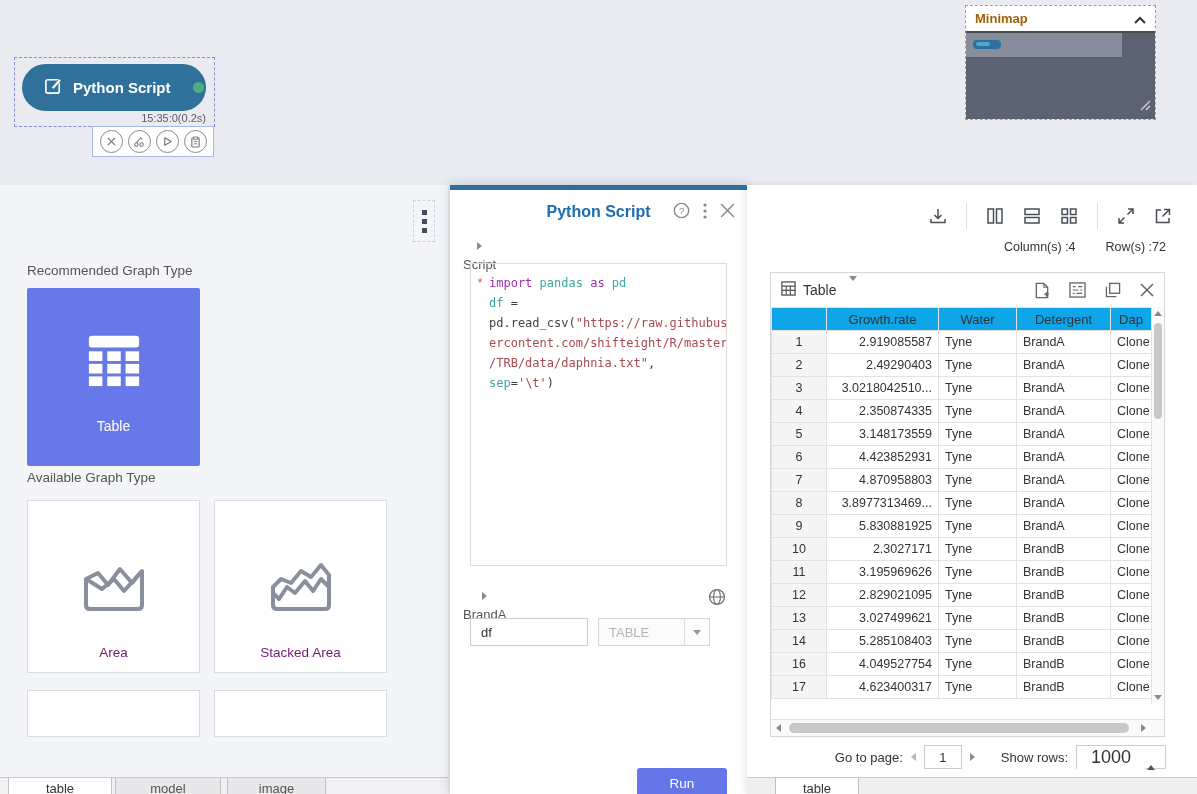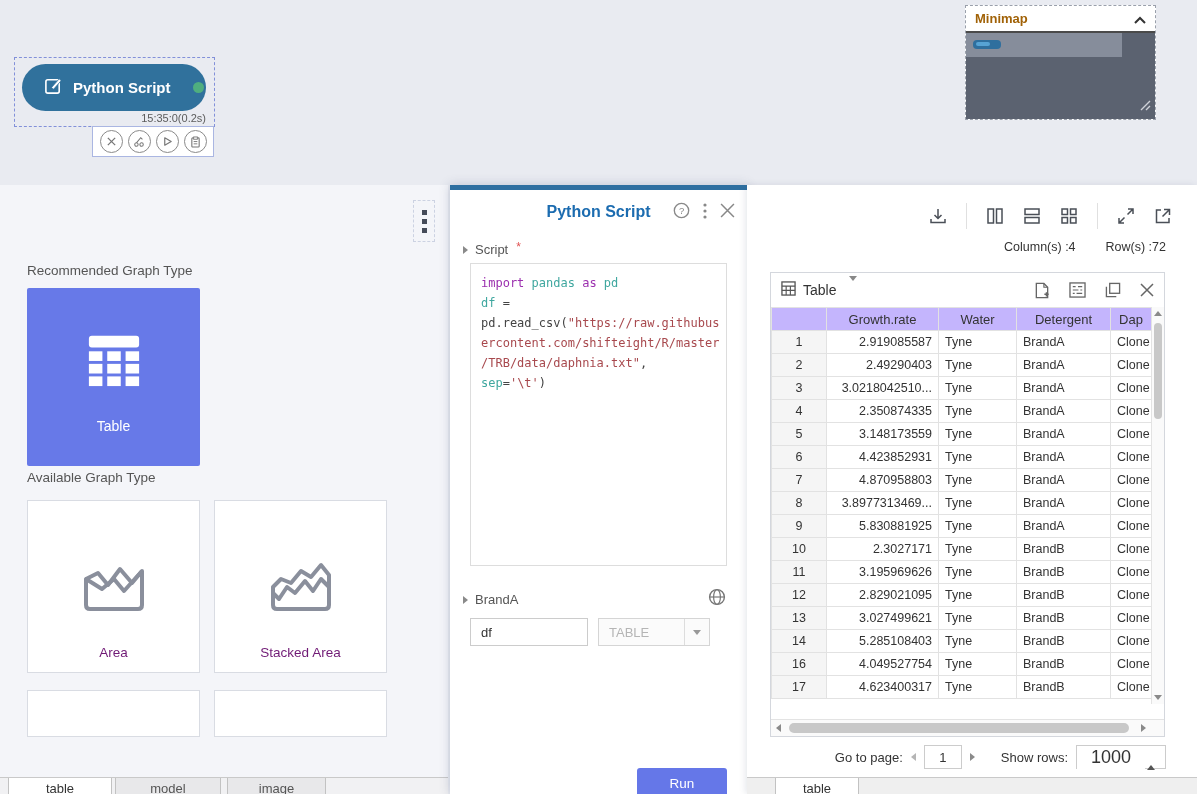--- a/index.html
+++ b/index.html
@@ -57,26 +57,26 @@
   #ltab-0{left:8px;width:104px;}
   #ltab-1{left:115px;width:106px;}
   #ltab-2{left:227px;width:99px;}
 
   
   #dialog{left:450px;top:185px;width:297px;height:609px;background:#fff;box-shadow:0 0 10px rgba(60,70,110,.25);}
   #dialog-topbar{left:0;top:0;width:297px;height:5px;background:#2e6fa0;position:absolute;}
   #dialog-title{position:absolute;left:0;right:0;top:18px;text-align:center;font-size:16px;font-weight:bold;color:#1c6cb0;}
   #dialog-actions{position:absolute;right:12px;top:17px;display:flex;align-items:center;gap:13px;color:#888;}
   #dialog-actions .dbtn{cursor:pointer;display:flex;align-items:center;}
-  .collapse-row{position:absolute;display:flex;align-items:center;gap:7px;font-size:13px;color:#555;cursor:pointer;}
+  .collapse-row{position:absolute;display:flex;align-items:center;gap:7px;font-size:13px;color:#555;cursor:pointer;flex-direction:column;}
   .tri-right{width:0;height:0;border-left:5px solid #8a8a8a;border-top:4px solid transparent;border-bottom:4px solid transparent;}
   .req{color:#e05252;font-size:12px;margin-left:1px;position:relative;top:-3px;}
   #script-row{left:13px;top:57px;}
   #code-box{position:absolute;left:20px;top:78px;width:257px;height:303px;border:1px solid #ddd;box-sizing:border-box;
-    padding:9px 10px;font-family:"DejaVu Sans Mono",monospace;font-size:12px;line-height:20px;overflow:hidden;cursor:text;}
+    padding:9px 18px;font-family:"DejaVu Sans Mono",monospace;font-size:12px;line-height:20px;overflow:hidden;cursor:text;}
   .tok-kw{color:#9b2fae;}
   .tok-name{color:#3fa79f;}
   .tok-str{color:#a8494e;}
   .tok-plain{color:#444;}
   #outputs-row{left:13px;top:407px;}
   #globe-btn{position:absolute;right:21px;top:403px;color:#777;cursor:pointer;}
   #output-name{position:absolute;left:20px;top:433px;width:118px;height:28px;box-sizing:border-box;border:1px solid #ccc;
     padding:0 10px;font-size:13px;color:#333;font-family:"Liberation Sans",sans-serif;}
   #output-type{position:absolute;left:148px;top:433px;width:112px;height:28px;box-sizing:border-box;border:1px solid #d5d5d5;
     background:#fbfbfb;display:flex;align-items:center;color:#b5b5b5;font-size:13px;cursor:default;}
@@ -95,21 +95,21 @@
 
   #table-card{position:absolute;left:23px;top:87px;width:395px;height:465px;border:1px solid #d4d7dd;box-sizing:border-box;background:#fff;}
   #card-header{height:34px;display:flex;align-items:center;padding:0 10px;gap:7px;}
   #card-header .card-title{font-size:14px;color:#333;}
   #card-header .spacer{flex:1;}
   #card-header .hicon{color:#666;cursor:pointer;display:flex;align-items:center;margin-left:12px;}
 
   #grid-viewport{position:absolute;left:0;top:34px;width:393px;height:397px;overflow:hidden;}
   table.grid{border-collapse:collapse;table-layout:fixed;width:380px;font-size:12.5px;color:#333;}
   table.grid th,table.grid td{border:1px solid #e2e2e2;height:23px;padding:0 6px;overflow:hidden;white-space:nowrap;box-sizing:border-box;}
-  table.grid th{background:#c4b5fd;font-weight:normal;font-size:13px;text-align:center;}
+  table.grid th{background:#0ea5e9;font-weight:normal;font-size:13px;text-align:center;}
   table.grid td{background:#fff;}
   table.grid td.rownum{background:#f5f5f5;text-align:center;}
   table.grid td.num{text-align:right;}
   table.grid col.c0{width:55px;}table.grid col.c1{width:112px;}table.grid col.c2{width:78px;}
   table.grid col.c3{width:94px;}table.grid col.c4{width:41px;}
 
   #vscroll{position:absolute;right:0;top:34px;width:13px;height:397px;background:#fafafa;border-left:1px solid #e3e3e3;box-sizing:border-box;}
   #vscroll .varrow{position:absolute;left:0;width:12px;height:13px;display:flex;align-items:center;justify-content:center;cursor:pointer;}
   #vscroll .thumb{position:absolute;left:2px;top:16px;width:8px;height:96px;background:#c8c8c8;border-radius:4px;cursor:grab;}
   .tri-up-s{width:0;height:0;border-bottom:5px solid #8a8a8a;border-left:4px solid transparent;border-right:4px solid transparent;}

